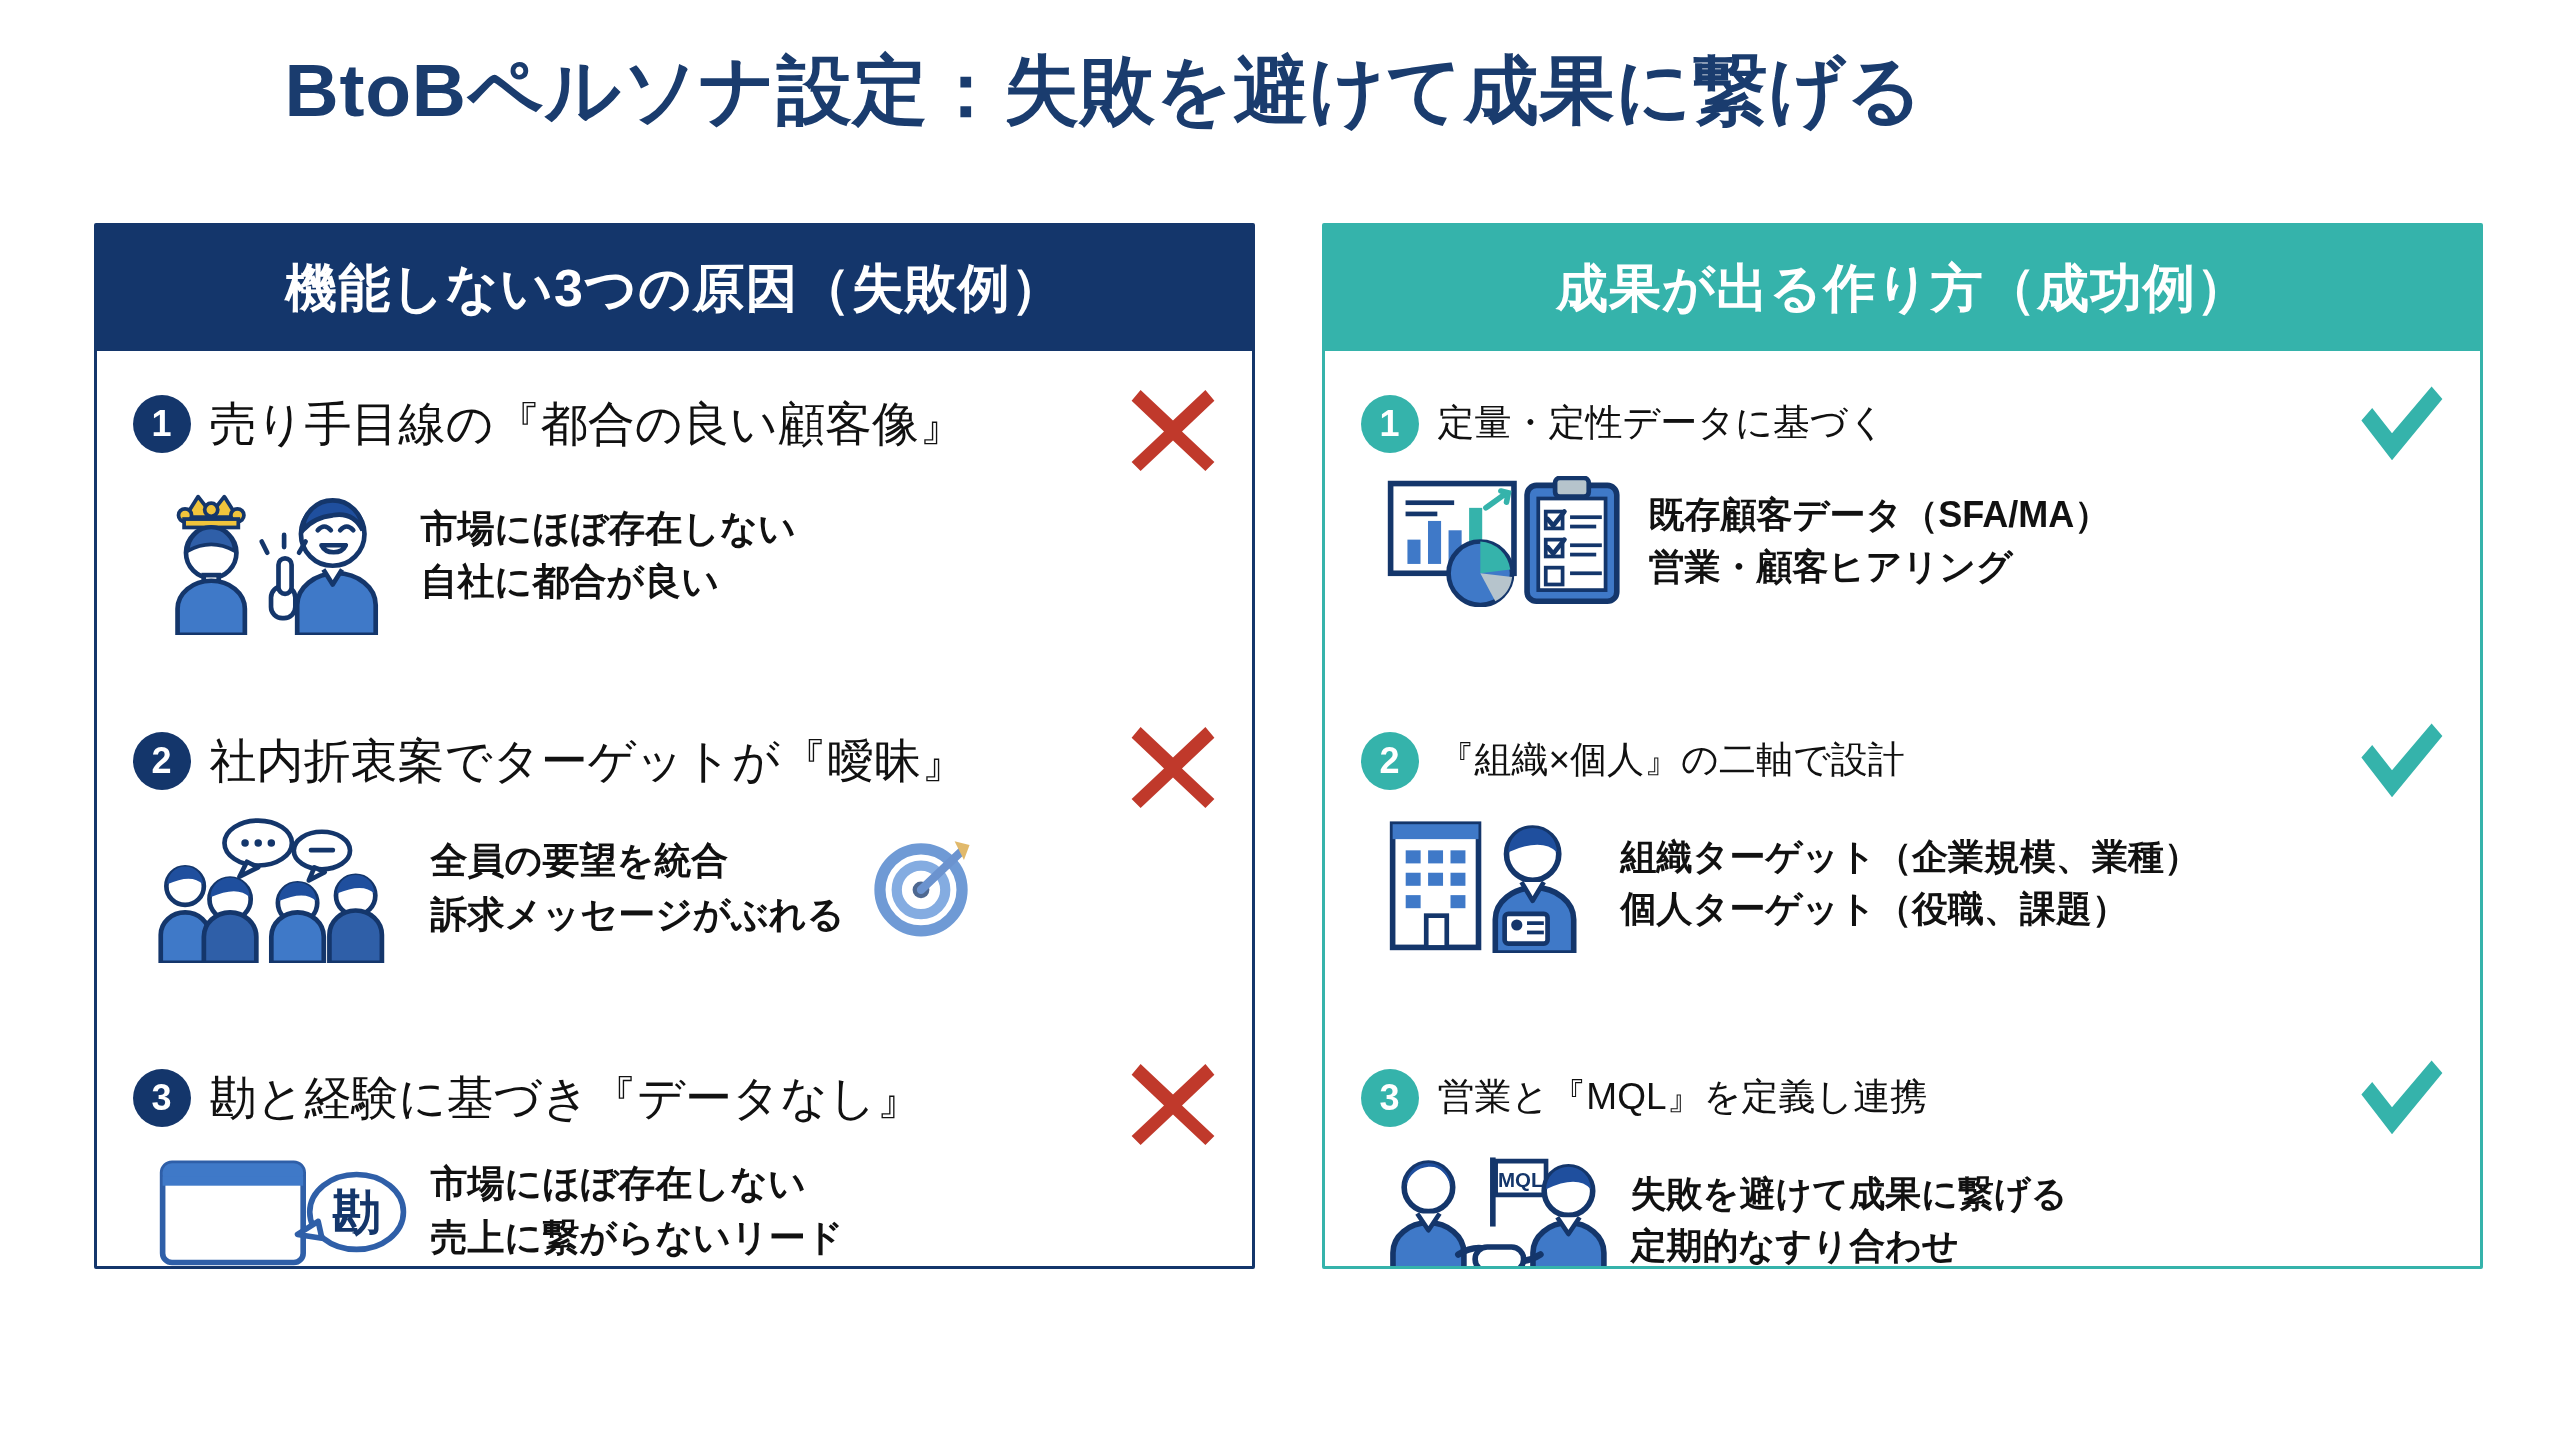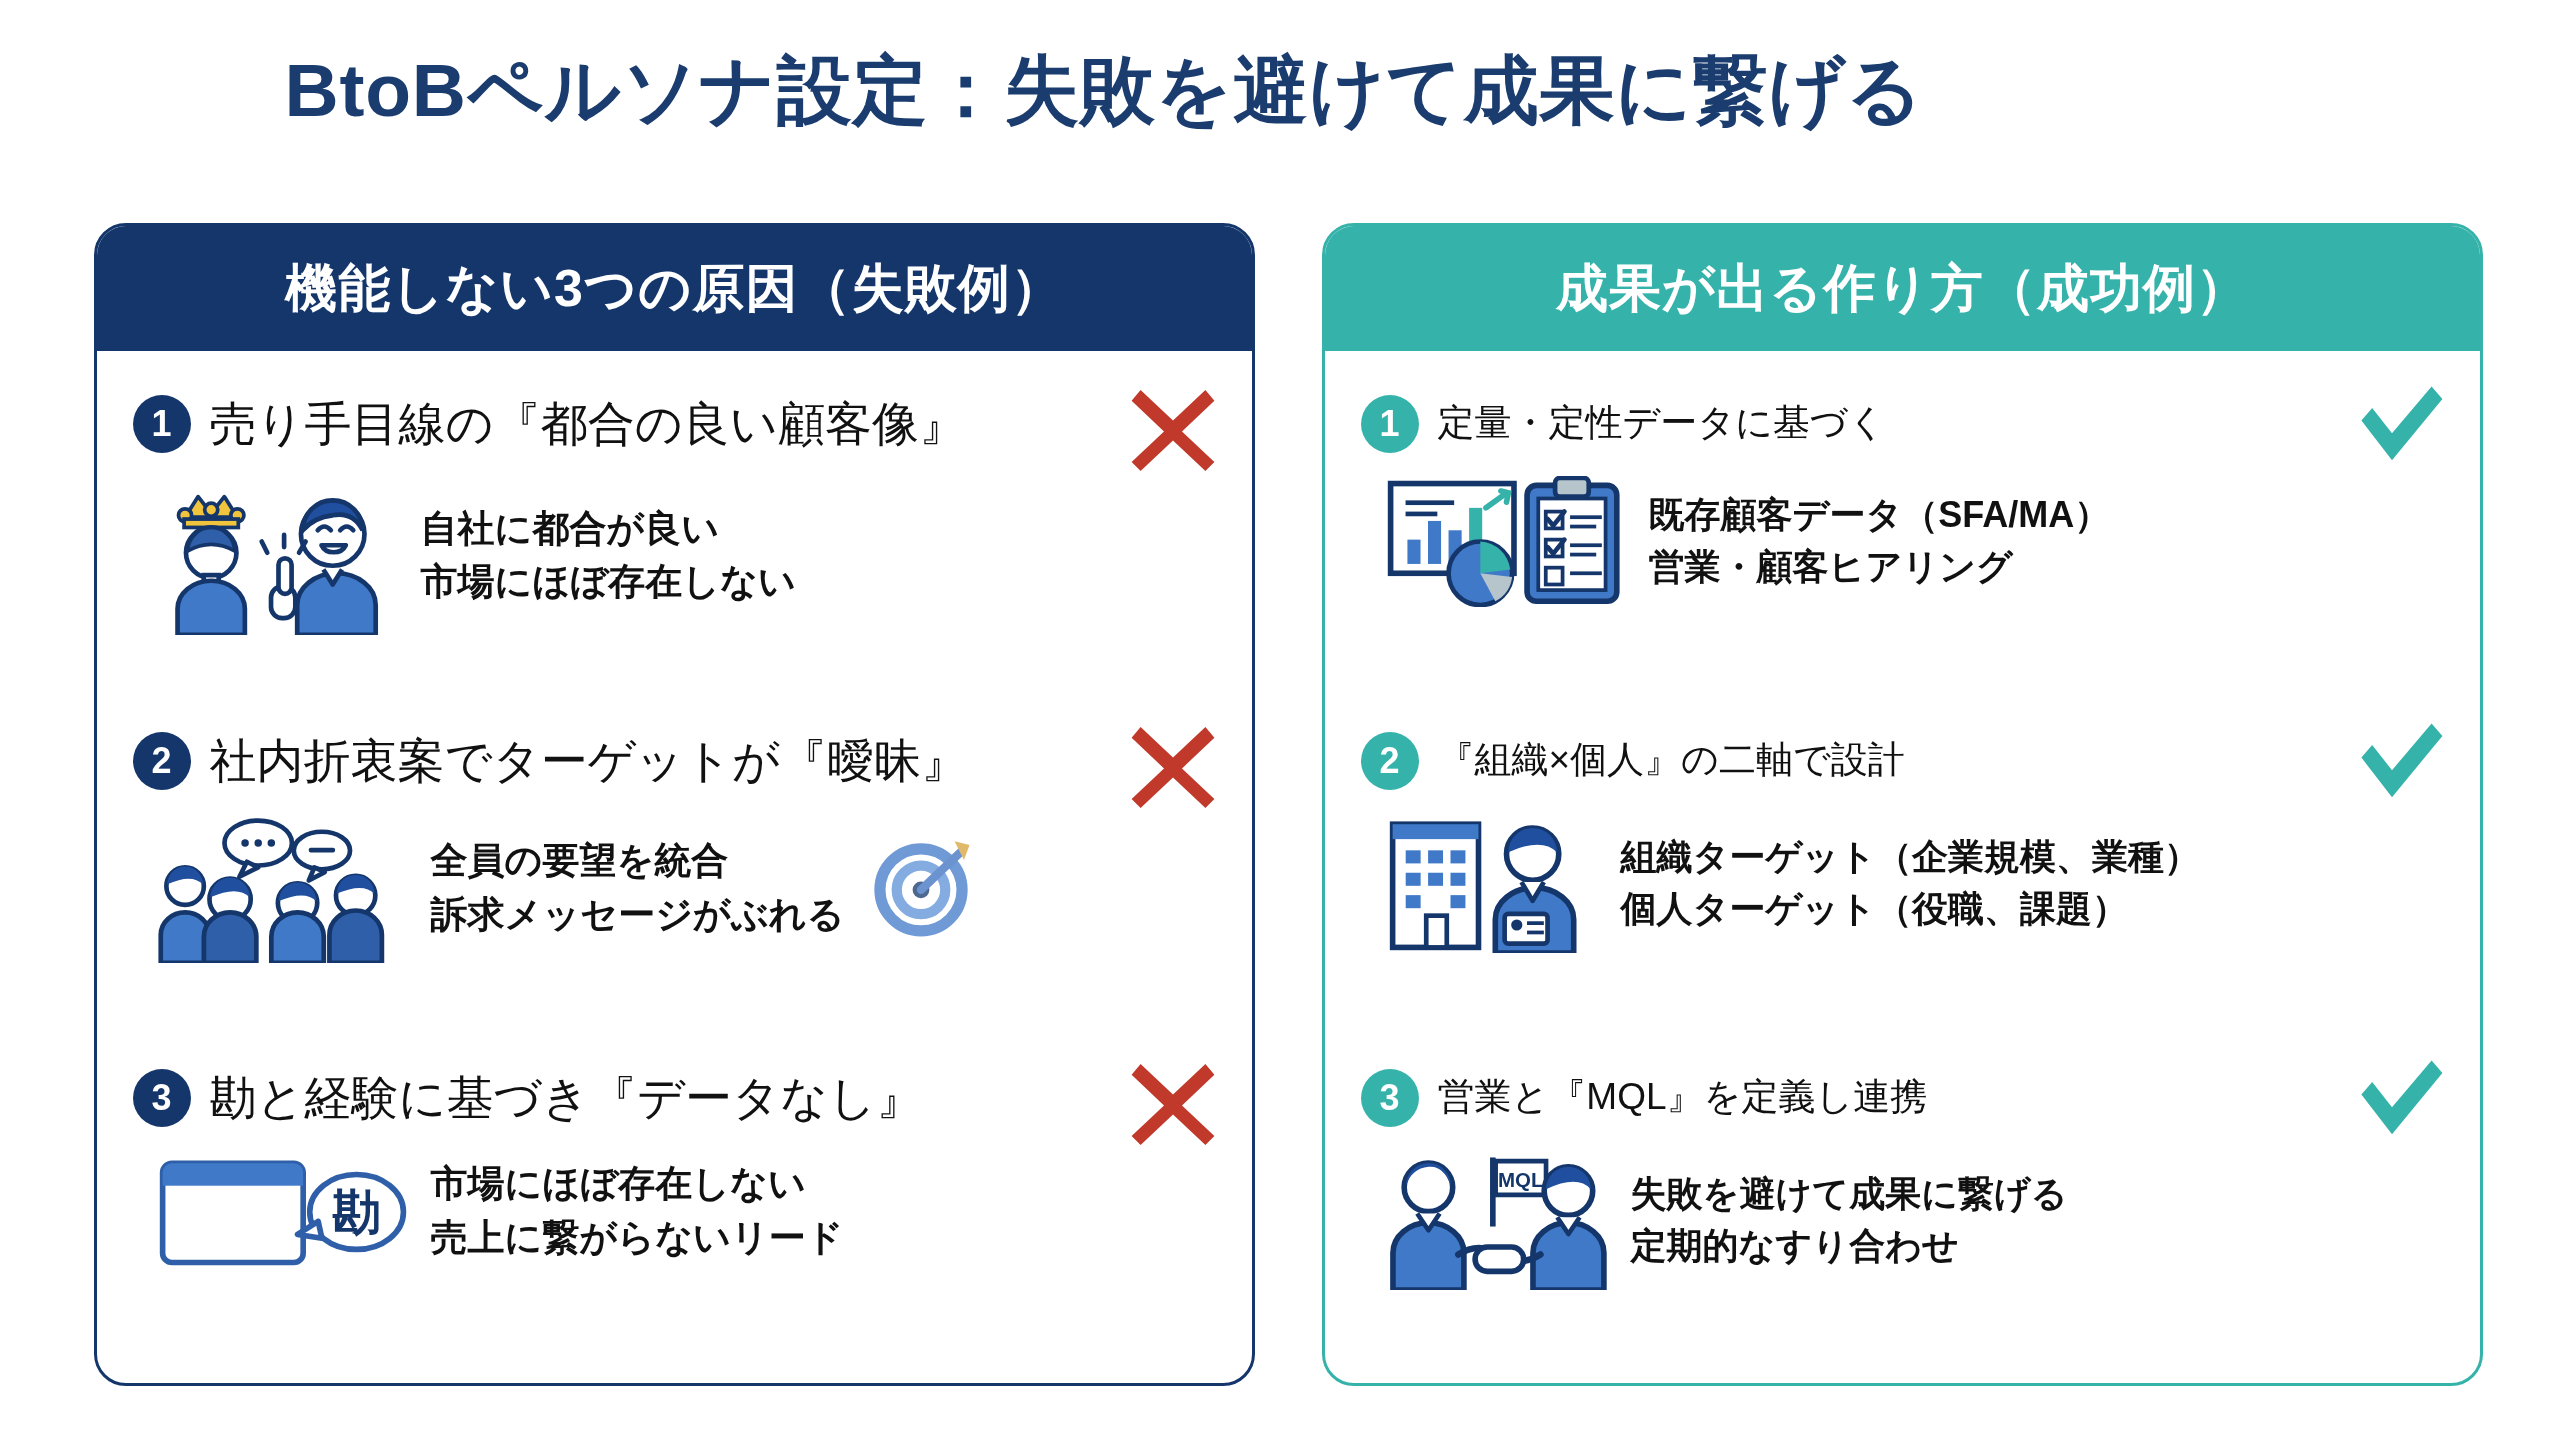--- a/index.html
+++ b/index.html
@@ -32,22 +32,22 @@
     letter-spacing: 0.01em;
     line-height: 1.1;
     white-space: nowrap;
   }
 
   
   .panel {
     position: absolute;
     top: 223px;
     width: 1161px;
-    height: 1163px;
-    border-radius: 32px;
+    height: 1046px;
+    border-radius: 2px;
     overflow: hidden;
     background: #ffffff;
   }
   .panel-left  { left: 94px;  border: 3.7px solid #14366b; }
   .panel-right { left: 1322px; border: 3.7px solid #35b3ab; }
 
   .panel-header {
     height: 125px;
     display: flex;
     align-items: center;
@@ -176,22 +176,22 @@
             <path d="M196 58 q7 -8 14 0" fill="none" stroke="#14366b" stroke-width="5" stroke-linecap="round"></path>
             <path d="M176 74 a14 12 0 0 0 26 0 z" fill="#ffffff" stroke="#14366b" stroke-width="5" stroke-linejoin="round"></path>
             <path d="M150 170 v-32 a42 34 0 0 1 84 0 v32 z" fill="#3f79c8" stroke="#14366b" stroke-width="5"></path>
             <path d="M178 100 l10 16 l10 -16" fill="#ffffff" stroke="#14366b" stroke-width="5" stroke-linejoin="round"></path>
 
             <rect x="122" y="118" width="26" height="34" rx="12" fill="#ffffff" stroke="#14366b" stroke-width="5"></rect>
             <rect x="130" y="88" width="14" height="38" rx="7" fill="#ffffff" stroke="#14366b" stroke-width="5"></rect>
             <path d="M118 82 l-6 -12 M136 76 l0 -13 M152 82 l7 -12" stroke="#14366b" stroke-width="5" stroke-linecap="round"></path>
           </svg>
           <div class="detail-lines">
+            <div>市場にほぼ存在しない</div>
             <div>自社に都合が良い</div>
-            <div>市場にほぼ存在しない</div>
           </div>
         </div>
       </div>
 
       <div class="item">
         <div class="item-head">
           <div class="badge">2</div>
           <div class="item-title">社内折衷案でターゲットが『曖昧』</div>
         </div>
         <svg class="mark" viewBox="0 0 100 100">

